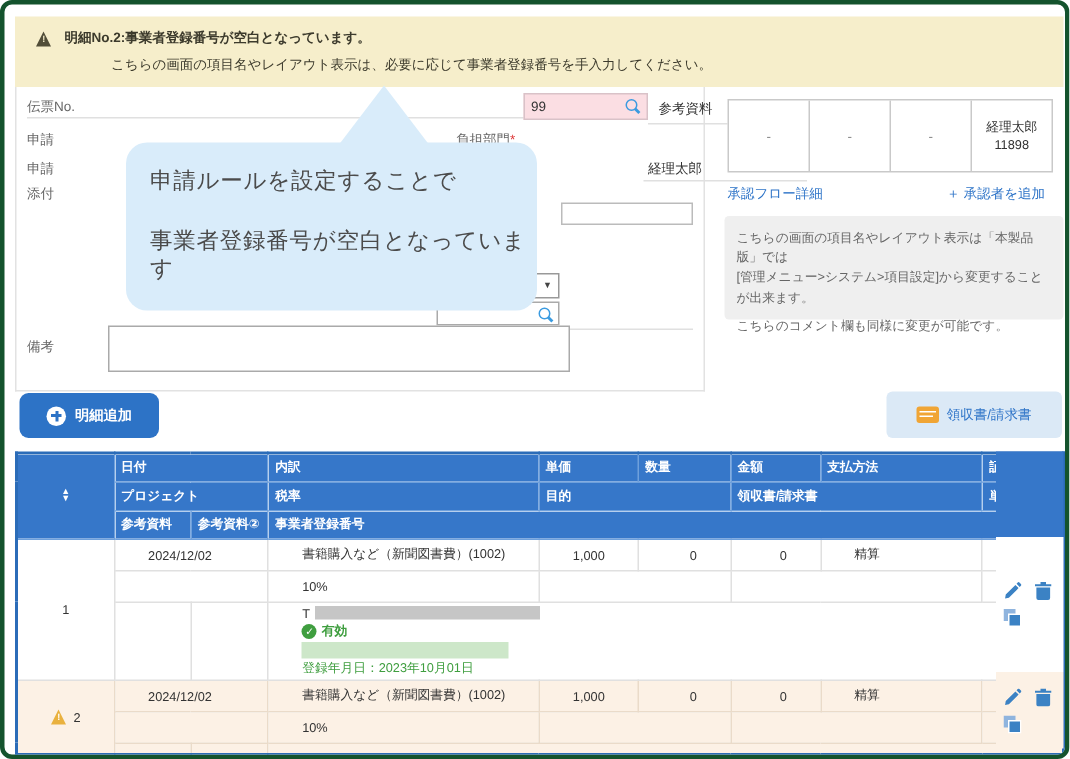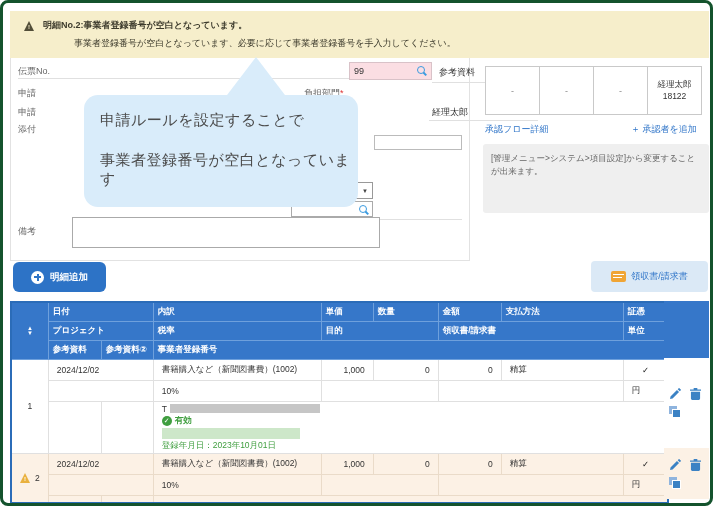--- a/index.html
+++ b/index.html
@@ -75,21 +75,21 @@
       justify-content:center; gap:5px; color:#2e74c8; font-size:9px; cursor:pointer; font-family:inherit; }
   .receipt-icon { position:relative; width:15px; height:11px; background:#f0a535; border-radius:2px; }
   .receipt-icon::before { content:""; position:absolute; left:2px; top:3px; right:2px; height:1px; background:#fff; }
   .receipt-icon::after  { content:""; position:absolute; left:2px; top:6px; right:4px; height:1px; background:#fff; }
 
   
   .table-wrap { position:absolute; left:7px; top:298px; }
   table { border-collapse:collapse; table-layout:fixed; border:2px solid #2b6cb8; }
   th { background:#3677c9; color:#fff; font-size:8.5px; font-weight:bold; text-align:left;
        padding:2px 4px; border:1px solid #6ea0dc; height:19px; white-space:nowrap; overflow:hidden; }
-  td { font-size:8.5px; color:#333; padding:1px 8px; border:1px solid #e0e0e0;
+  td { font-size:8.5px; color:#333; padding:1px 22px; border:1px solid #e0e0e0;
        background:#fff; white-space:nowrap; overflow:hidden; vertical-align:middle; }
   tr.r-main td { height:21px; }
   tr.r-tax td  { height:21px; }
   tr.r-reg td  { height:46px; vertical-align:top; }
   tr.r-reg-empty td { height:8px; padding:0 4px; }
   td.num { text-align:right; }
   td.ctr { text-align:center; }
   td.rownum { text-align:center; vertical-align:middle; }
   tr.warn td { background:#fcf1e5; border-color:#eadbc9; }
   .sort-col { text-align:center; }
@@ -119,21 +119,21 @@
 
 <div class="page">
 
   <div class="banner">
     <div class="l1">
       <span class="warn-tri">
           <i>!</i>
         </span>
       <span>明細No.2:事業者登録番号が空白となっています。</span>
     </div>
-    <div class="l2">事業者登録番号が空白となっています、必要に応じて事業者登録番号を手入力してください。</div>
+    <div class="l2">こちらの画面の項目名やレイアウト表示は、必要に応じて事業者登録番号を手入力してください。</div>
   </div>
 
   <div class="form-card">
     <span class="flabel" style="left:7px; top:7px;">伝票No.</span>
     <div class="uline" style="left:7px; top:20px; width:338px;"></div>
 
     <span class="flabel" style="left:7px; top:29px;">申請</span>
     <span class="flabel" style="left:7px; top:48px;">申請</span>
     <span class="flabel" style="left:7px; top:65px;">添付</span>
 
@@ -165,29 +165,31 @@
     <p>申請ルールを設定することで</p>
     <p>事業者登録番号が空白となっています</p>
   </div>
 
   <div class="approval-box">
     <div class="cell">-</div>
     <div class="cell">-</div>
     <div class="cell">-</div>
     <div class="cell">
       <span class="nm">経理太郎</span>
-      <span class="nm">18122</span>
+      <span class="nm">11898</span>
     </div>
   </div>
   <span class="link" style="left:482px; top:120px;">承認フロー詳細</span>
   <span class="link" style="left:628px; top:120px;"><span>＋</span> <span>承認者を追加</span></span>
 
   <div class="comment-box">
+    <div>こちらの画面の項目名やレイアウト表示は「本製品版」では</div>
     <div>[管理メニュー&gt;システム&gt;項目設定]から変更することが出来ます。</div>
     <div class="gap"></div>
+    <div>こちらのコメント欄も同様に変更が可能です。</div>
   </div>
 
   <button class="btn-add">
     <span class="plus-circle"></span>
     <span>明細追加</span>
   </button>
   <button class="btn-receipt">
     <span class="receipt-icon"></span>
     <span>領収書/請求書</span>
   </button>

